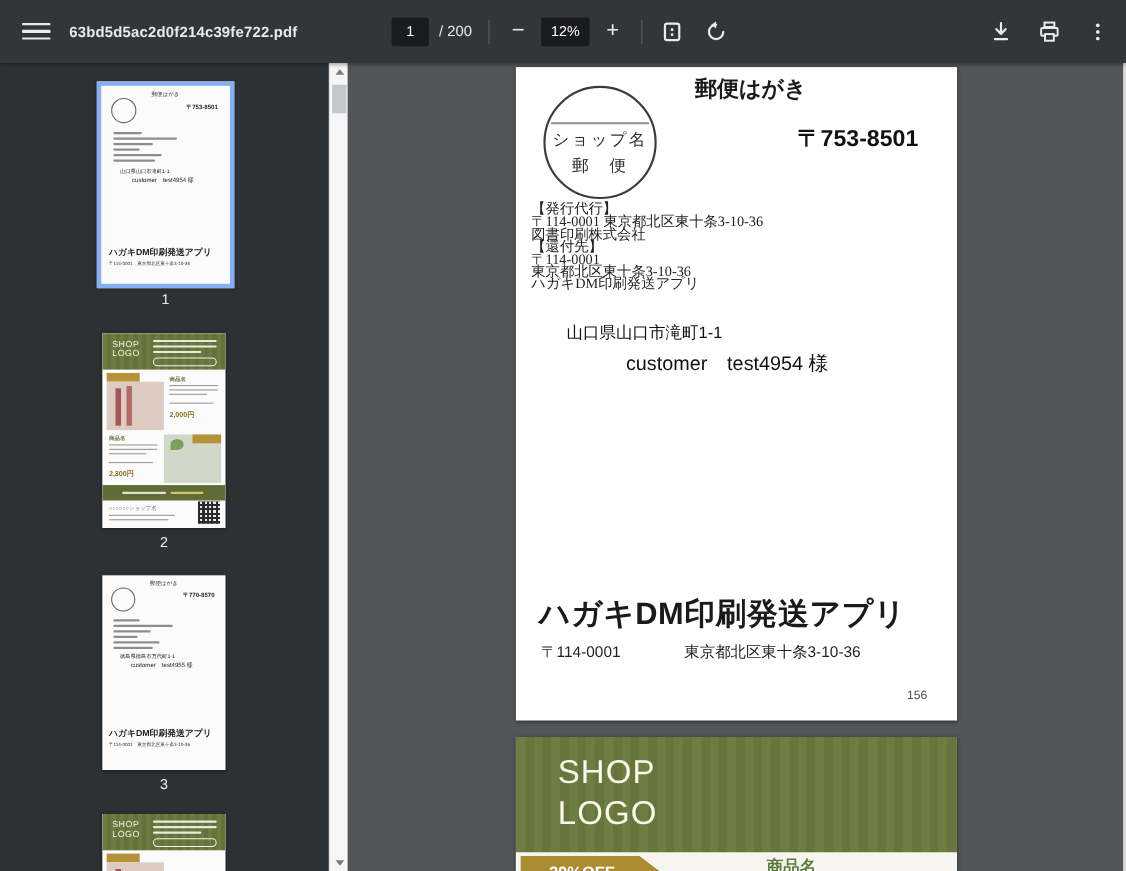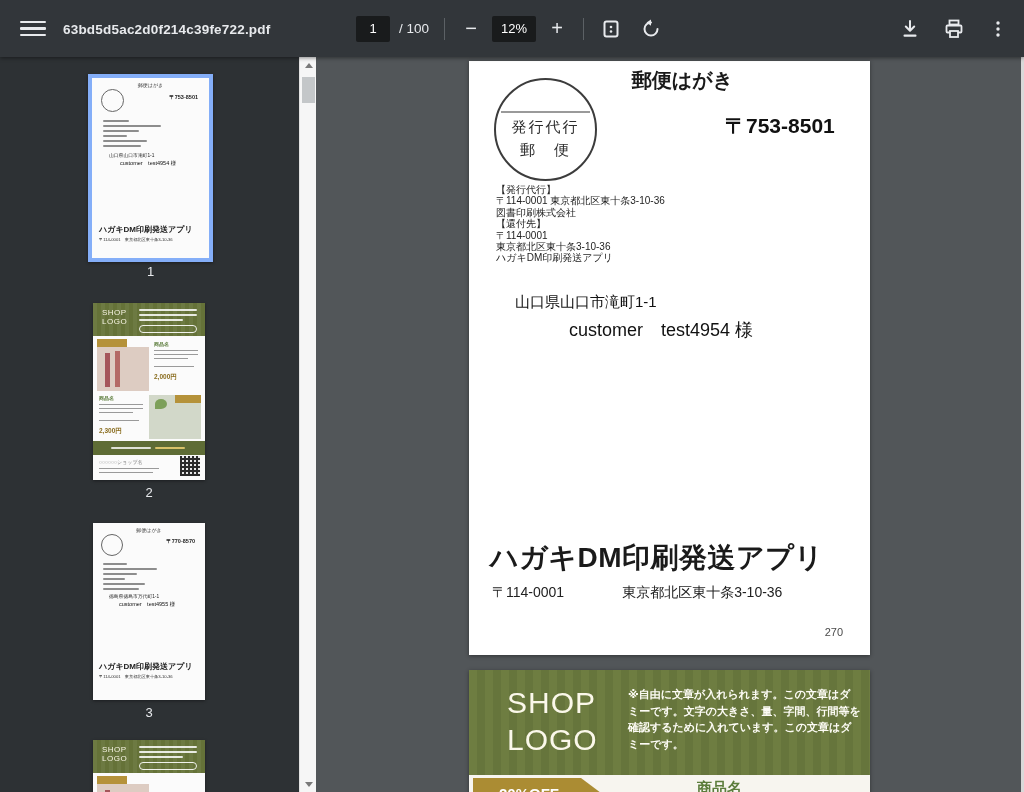--- a/index.html
+++ b/index.html
@@ -83,21 +83,21 @@
   .page { position:absolute; left:153px; width:401px; background:#fff; box-shadow:0 1px 4px rgba(0,0,0,.4); }
   .page1 { top:4px; height:594px; }
 
   .pc-title { position:absolute; top:6px; left:0; width:100%; text-align:center; transform:translateX(13px);
     font-size:20px; font-weight:600; color:#1a1a1a; }
   .stamp { position:absolute; left:25px; top:17px; width:103px; height:103px; border:2.5px solid #3c3c3c; border-radius:50%; }
   .stamp-line { position:absolute; top:31px; left:5px; right:5px; height:1.5px; background:#9a9a9a; }
   .stamp-t1 { position:absolute; top:38px; width:100%; text-align:center; font-size:15px; letter-spacing:2px; color:#2e2e2e; font-family:"Liberation Serif","DejaVu Serif",serif; }
   .stamp-t2 { position:absolute; top:61px; width:100%; text-align:center; font-size:15px; letter-spacing:2px; color:#2e2e2e; font-family:"Liberation Serif","DejaVu Serif",serif; }
   .pc-postal { position:absolute; left:256px; top:51px; font-size:21px; font-weight:700; color:#111; }
-  .sender-block { position:absolute; left:27px; top:123px; font-size:10px; line-height:11.4px; color:#222; }
+  .sender-block { position:absolute; left:14px; top:123px; font-size:13px; line-height:11.4px; color:#222;font-family:Liberation Serif, serif; }
   .rc-addr { position:absolute; left:46px; top:232px; font-size:15px; color:#111; }
   .rc-name { position:absolute; left:100px; top:257px; font-size:18px; color:#111; }
   .ft-title { position:absolute; left:21px; top:478px; font-size:28px; font-weight:600; color:#1a1a1a; letter-spacing:.5px; }
   .ft-line { position:absolute; left:23px; top:523px; font-size:14px; color:#222; display:flex; }
   .ft-line .gap { width:58px; }
   .pc-num { position:absolute; right:27px; top:565px; font-size:11px; color:#4a4a4a; }
 
   
   .page2 { top:613px; height:160px; background:#f7f5ef; }
   .fly-green { position:absolute; left:0; top:0; width:100%; height:105px;
@@ -122,21 +122,21 @@
   <header class="toolbar">
     <div class="vcenter hamburger">
       <span></span>
         <span></span>
         <span></span>
     </div>
     <div class="vcenter file-title">63bd5d5ac2d0f214c39fe722.pdf</div>
 
     <div class="vcenter page-group">
       <input class="page-input" value="1" style="">
-      <span class="page-total">/ 100</span>
+      <span class="page-total">/ 200</span>
       <span class="tb-sep"></span>
       <span class="zoom-out">−</span>
       <span class="zoom-box">12%</span>
       <span class="zoom-in">+</span>
       <span class="tb-sep"></span>
       <span class="tb-icon">
         <svg class="ic" width="20" height="20" viewBox="0 0 20 20">
           <rect x="3.5" y="2.5" width="13" height="15" rx="2" fill="none" stroke="#e8eaed" stroke-width="2"></rect>
           <circle cx="10" cy="8" r="1.3" fill="#e8eaed"></circle>
           <circle cx="10" cy="12.5" r="1.3" fill="#e8eaed"></circle>
@@ -276,21 +276,21 @@
         </div>
     </div>
 
     <main class="viewer">
 
       <section class="page page1">
         <div class="pc-title">郵便はがき</div>
 
         <div class="stamp">
           <div class="stamp-line"></div>
-          <div class="stamp-t1">発行代行</div>
+          <div class="stamp-t1">ショップ名</div>
           <div class="stamp-t2">郵　便</div>
         </div>
 
         <div class="pc-postal">〒753-8501</div>
 
         <div class="sender-block">
           <div>【発行代行】</div>
           <div>〒114-0001 東京都北区東十条3-10-36</div>
           <div>図書印刷株式会社</div>
           <div>【還付先】</div>
@@ -301,28 +301,27 @@
 
         <div class="rc-addr">山口県山口市滝町1-1</div>
         <div class="rc-name">customer　test4954 様</div>
 
         <div class="ft-title">ハガキDM印刷発送アプリ</div>
         <div class="ft-line">
           <span>〒114-0001</span>
           <span class="gap"></span>
           <span>東京都北区東十条3-10-36</span>
         </div>
-        <div class="pc-num">270</div>
+        <div class="pc-num">156</div>
       </section>
 
       <section class="page page2">
         <div class="fly-green">
           <div class="fly-logo">SHOP
 LOGO</div>
-          <div class="fly-dummy">※自由に文章が入れられます。この文章はダミーです。文字の大きさ、量、字間、行間等を確認するために入れています。この文章はダミーです。</div>
         </div>
         <div class="fly-strip">
           <div class="fly-badge">20%OFF</div>
           <div class="fly-prod">商品名</div>
         </div>
       </section>
     </main>
 
     <div class="edge-scrollbar"></div>
   </div>

